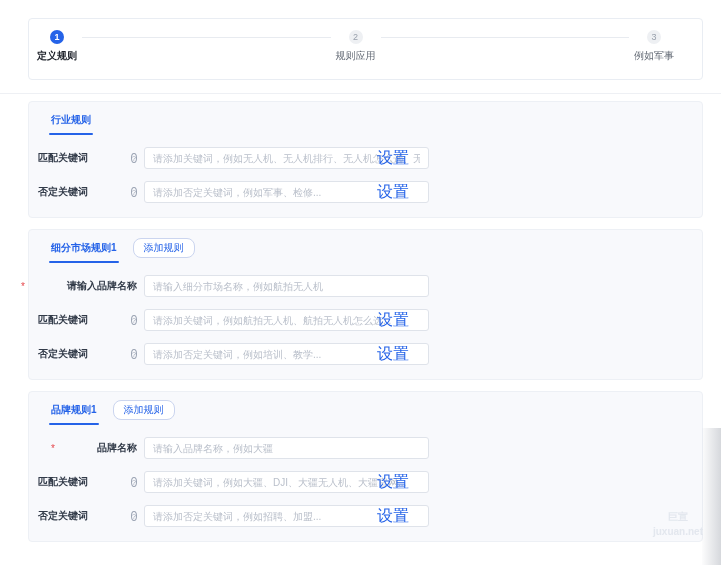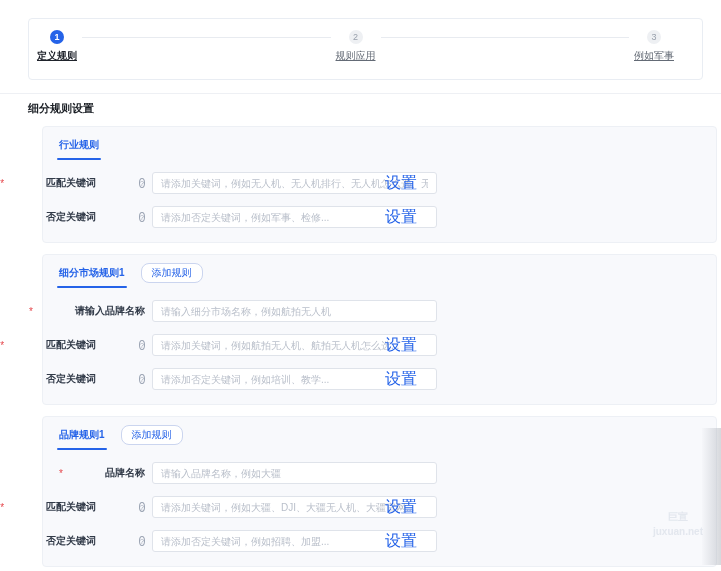--- a/index.html
+++ b/index.html
@@ -12,35 +12,35 @@
     border:1px solid #e9edf3;border-radius:4px;background:#fff;box-sizing:border-box;
     display:flex;align-items:flex-start;padding:11px 28px 0 8px;
   }
   .step{display:flex;flex-direction:column;align-items:center;min-width:40px;}
   .step-circle{
     width:14px;height:14px;border-radius:50%;display:flex;align-items:center;justify-content:center;
     font-size:9px;line-height:1;
   }
   .step.active .step-circle{background:#2563e8;color:#fff;font-weight:700;}
   .step.inactive .step-circle{background:#eef0f3;color:#99a0ac;}
-  .step-label{margin-top:5px;font-size:10px;white-space:nowrap;text-decoration:underline;}
+  .step-label{margin-top:5px;font-size:10px;white-space:nowrap;}
   .step.active .step-label{color:#20242c;font-weight:700;}
   .step.inactive .step-label{color:#646b76;}
   .step-line{flex:1;height:1px;background:#e8ebf0;margin:7px 5px 0 5px;}
 
   
   .page-divider{position:absolute;left:0;top:93px;width:721px;height:1px;background:#eef0f4;}
 
   
   .content{position:absolute;left:28px;top:101px;width:675px;}
   .section-title{font-size:11px;font-weight:700;color:#1c2026;margin:0 0 10px 0;}
 
   .rule-card{
     border:1px solid #edf0f5;border-radius:4px;background:#f8f9fc;box-sizing:border-box;
-    padding:8px 18px 14px 14px;margin-bottom:11px;width:675px;margin-left:14px;
+    padding:8px 18px 14px 20px;margin-bottom:11px;width:675px;
   }
   .card-header{display:flex;align-items:flex-start;}
   .tab{position:relative;display:inline-block;padding:3px 2px 8px 2px;
     font-size:10px;font-weight:600;color:#2563e8;cursor:pointer;}
   .tab::after{content:"";position:absolute;left:0;right:0;bottom:0;height:2px;
     background:#2563e8;border-radius:1px;}
   .add-rule-btn{
     margin-left:14px;margin-top:0;height:20px;padding:0 10px;background:#fff;
     border:1px solid #cbd5ef;border-radius:8px;color:#2563e8;font-size:10px;
     font-family:inherit;cursor:pointer;line-height:18px;
@@ -97,21 +97,20 @@
     <div class="step-line"></div>
     <div class="step inactive">
       <div class="step-circle">3</div>
       <div class="step-label">例如军事</div>
     </div>
   </div>
 
   <div class="page-divider"></div>
 
   <div class="content">
-    <h1 class="section-title">细分规则设置</h1>
 
     <div class="rule-card">
       <div class="card-header">
         <div class="tab">行业规则</div>
       </div>
       <div class="field-row">
         <div class="field-label">
           <span class="req"></span>
           <span>匹配关键词</span>
           <span class="help-icon">?</span>

